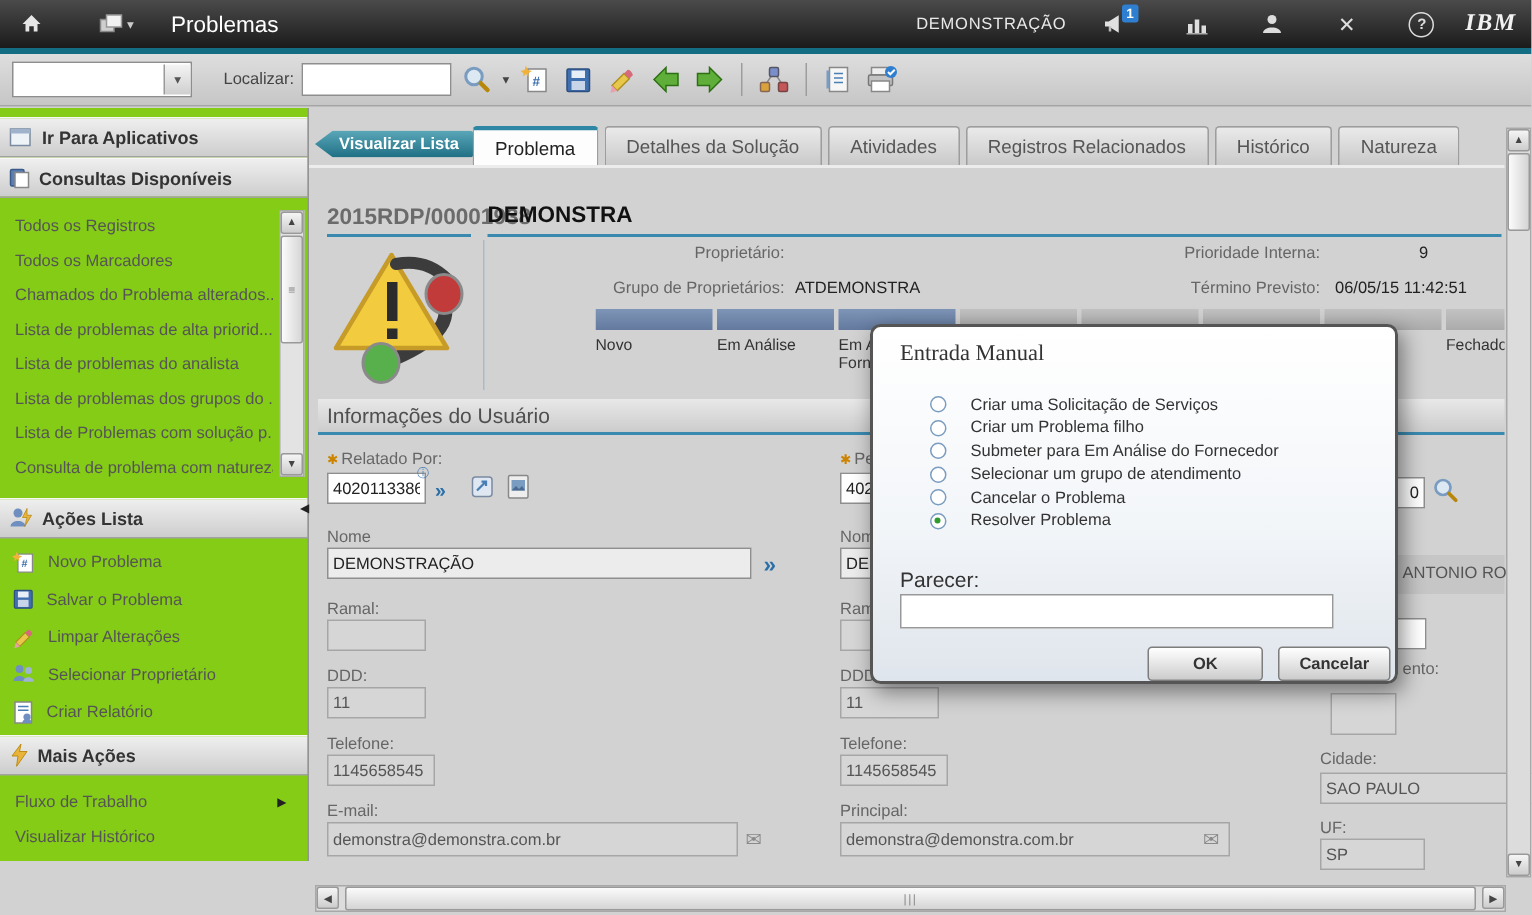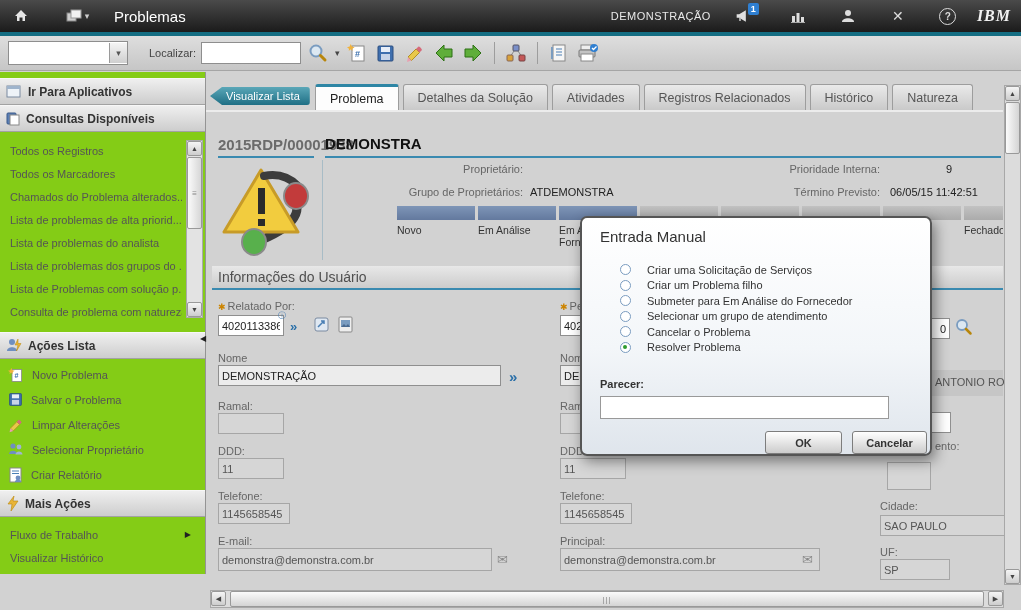--- a/index.html
+++ b/index.html
@@ -49,21 +49,21 @@
   .more-item{height:23px;display:flex;align-items:center;padding-left:10px;color:#555;cursor:pointer;}
   .submenu-arrow{margin-left:auto;margin-right:14px;font-size:8px;color:#222;}
   
   .main{position:absolute;left:206px;top:72px;width:815px;height:538px;overflow:hidden;}
   .tabs{position:absolute;left:109px;top:12px;display:flex;gap:4px;}
   .tab{height:26px;padding:0 14px;background:linear-gradient(#eaeaea,#c8c8c8);border:1px solid #9d9d9d;
        border-bottom:none;border-radius:3px 3px 0 0;font-size:12.5px;color:#555;display:flex;align-items:center;cursor:pointer;}
   .tab.active{background:#fdfdfd;border-top:3px solid #2e86a5;color:#222;height:24px;}
   .tabline{position:absolute;left:0;top:38px;width:797px;height:2px;background:#ececec;}
   .listbadge{position:absolute;left:4px;top:15px;height:18px;padding:0 10px 0 16px;display:flex;align-items:center;
-       background:linear-gradient(#5aa7b8,#1f6f85);color:#fff;font-weight:normal;font-size:11px;border-radius:3px;
+       background:linear-gradient(#5aa7b8,#1f6f85);color:#fff;font-weight:bold;font-size:11px;border-radius:3px;
        clip-path:polygon(12px 0,100% 0,100% 100%,12px 100%,0 50%);cursor:pointer;}
   .rec-id{position:absolute;left:12px;top:64px;font-size:15px;font-weight:bold;color:#6b6b6b;}
   .rec-name{position:absolute;left:119px;top:63px;font-size:15px;font-weight:bold;color:#111;}
   .ul1{position:absolute;left:12px;top:84px;width:96px;height:2px;background:#3a8ab0;}
   .ul2{position:absolute;left:119px;top:84px;width:676px;height:2px;background:#3a8ab0;}
   .vdiv{position:absolute;left:116px;top:88px;width:1px;height:100px;background:#a8bcc6;}
   .lbl{font-size:11px;color:#666;position:absolute;white-space:nowrap;}
   .val{font-size:11px;color:#222;position:absolute;white-space:nowrap;}
   .r{text-align:right;}
   .inp{position:absolute;border:1px solid #8f8f8f;background:#fff;font-family:"Liberation Sans",sans-serif;
@@ -86,28 +86,28 @@
   
   .v-scroll{position:absolute;left:798px;top:13px;width:17px;height:500px;background:#dcdcdc;border:1px solid #a8a8a8;box-sizing:border-box;}
   .v-thumb{position:absolute;left:0;top:16px;width:15px;height:52px;background:linear-gradient(90deg,#fbfbfb,#d4d4d4);border:1px solid #999;box-sizing:border-box;border-radius:2px;}
   .h-scroll{position:absolute;left:4px;top:518px;width:794px;height:18px;background:#dcdcdc;border:1px solid #a8a8a8;box-sizing:border-box;}
   .h-thumb{position:absolute;left:19px;top:0px;width:754px;height:16px;background:linear-gradient(#fbfbfb,#d4d4d4);
            border:1px solid #999;box-sizing:border-box;border-radius:2px;display:flex;align-items:center;justify-content:center;color:#888;font-size:8px;letter-spacing:1px;}
   
   .modal{position:absolute;left:580px;top:216px;width:352px;height:240px;z-index:10;
          background:linear-gradient(180deg,#ffffff 0%,#f3f6f9 55%,#dfe5ec 100%);
          border:2px solid #555;border-radius:7px;box-shadow:3px 5px 14px rgba(0,0,0,.45);box-sizing:border-box;}
-  .m-title{position:absolute;left:18px;top:10px;font-size:15px;color:#333;}
+  .m-title{position:absolute;left:18px;top:10px;font-size:15px;color:#333;font-family:Liberation Serif, serif;}
   .m-options{position:absolute;left:38px;top:44px;}
   .m-option{height:15.5px;display:flex;align-items:center;}
   .radio{width:11px;height:11px;border:1.5px solid #7a9cc0;border-radius:50%;background:#fff;
          box-sizing:border-box;margin-right:16px;position:relative;flex:none;cursor:pointer;}
   .m-option.selected .radio::after{content:"";position:absolute;left:2px;top:2px;width:4px;height:4px;border-radius:50%;background:#2f9b2f;}
   .m-option-label{font-size:11px;color:#333;white-space:nowrap;}
-  .m-parecer{position:absolute;left:18px;top:160px;font-size:11px;color:#333;font-weight:bold;}
+  .m-parecer{position:absolute;left:18px;top:160px;font-size:14px;color:#333;}
   .m-input{position:absolute;left:18px;top:178px;width:283px;height:19px;border:1px solid #999;background:#fff;font-size:11px;}
   .m-btn{position:absolute;height:23px;background:linear-gradient(#ffffff,#cccccc);border:1px solid #7d7d7d;
          border-radius:3px;font-size:11px;font-weight:bold;color:#333;font-family:"Liberation Sans",sans-serif;cursor:pointer;}
   .collapse-handle{position:absolute;left:200px;top:334px;font-size:8px;color:#222;z-index:3;cursor:pointer;}
 </style>
 </head>
 <body>
 
 <div class="topbar">
   <span class="tb-ic">

